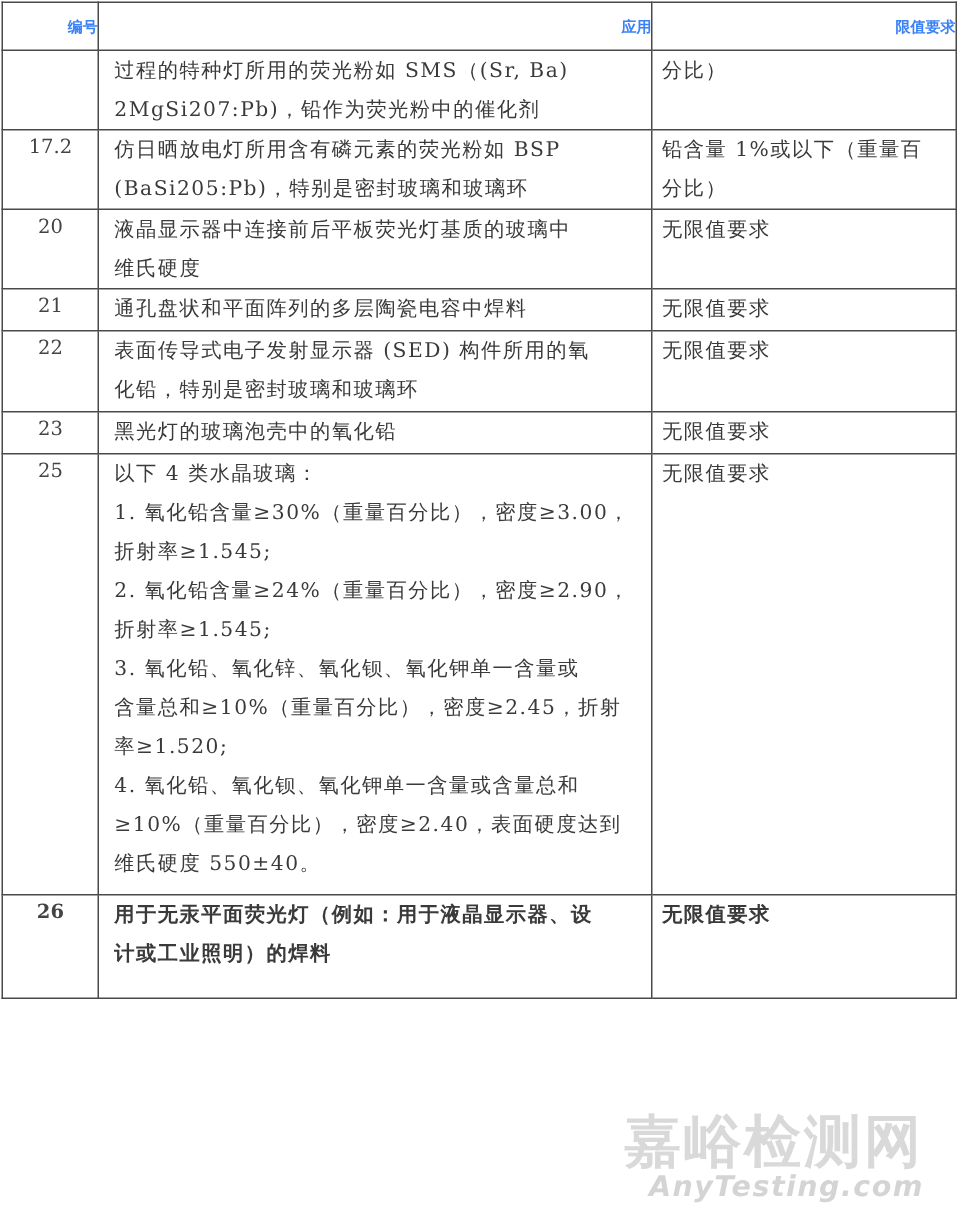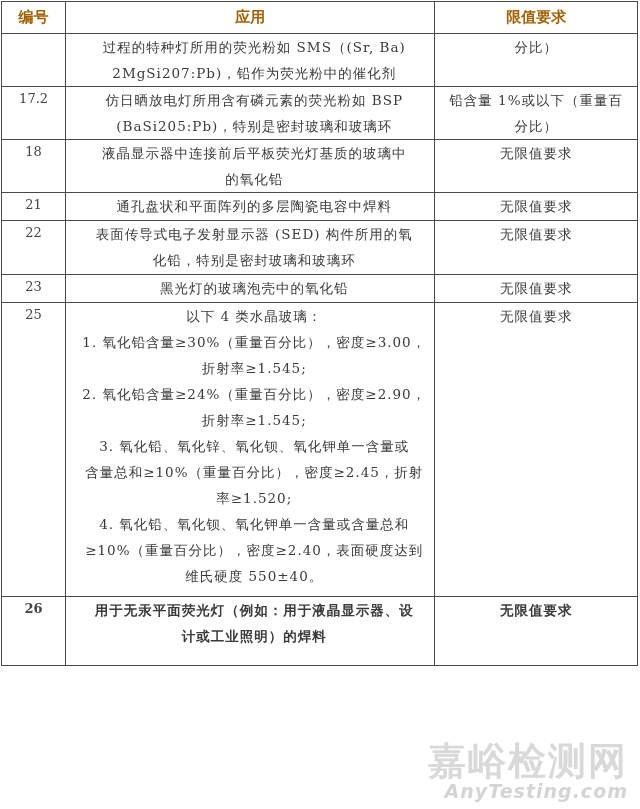--- a/index.html
+++ b/index.html
@@ -1,29 +1,29 @@
 <!DOCTYPE html>
 <html><head>
 <meta charset="utf-8">
 <style>
   html, body { margin:0; padding:0; background:#ffffff; }
   body { width:640px; height:809px; overflow:hidden; position:relative;
          font-family: "DejaVu Serif", "Liberation Serif", serif; color:#3a3a3a; }
   .tbl { position:absolute; left:1px; top:1px; width:637px; border-collapse:collapse; table-layout:fixed; }
   .tbl td, .tbl th { border:1.5px solid #4a4a4a; vertical-align:top; padding:0; }
   .tbl th { height:31px; font-family:"DejaVu Sans","Liberation Sans",sans-serif; font-weight:bold;
-            font-size:15px; color:#a16207; background:#ffffff; text-align:center; vertical-align:middle; }
+            font-size:10px; color:#3b82f6; background:#ffffff; text-align:right; vertical-align:middle; }
   .c-num { width:64px; }
   .c-app { width:368px; }
   .c-lim { width:202px; }
   td.num { text-align:center; font-size:13px; padding-top:4px; color:#444;margin-top:32px; }
   td.app { font-size:13.5px; line-height:26px; padding:0 2px 0 10px; letter-spacing:1px; text-align:justify; }
   td.lim { font-size:13.5px; line-height:26px; padding:0 6px 0 6px; letter-spacing:1px; }
-  .line { display:block; white-space:nowrap; overflow:hidden;text-align:center; }
-  .watermark { position:absolute; right:12px; bottom:8px; text-align:right; pointer-events:none; }
+  .line { display:block; white-space:nowrap; overflow:hidden; }
+  .watermark { position:absolute; right:24px; bottom:8px; text-align:right; pointer-events:none; }
   .wm-cn { font-family:"DejaVu Sans","Liberation Sans",sans-serif; font-size:38px; font-weight:bold;
            color:rgba(170,170,170,0.45); letter-spacing:2px; line-height:40px; }
   .wm-en { font-family:"DejaVu Sans","Liberation Sans",sans-serif; font-size:19px; font-style:italic; font-weight:bold;
            color:rgba(170,170,170,0.5); letter-spacing:1px; line-height:20px; }
 </style>
 </head>
 <body>
 
 <table class="tbl">
   <colgroup>
@@ -54,24 +54,24 @@
         <td class="app">
           <span class="line">仿日晒放电灯所用含有磷元素的荧光粉如 BSP</span>
           <span class="line">(BaSi205:Pb)，特别是密封玻璃和玻璃环</span>
         </td>
         <td class="lim">
           <span class="line">铅含量 1%或以下（重量百</span>
           <span class="line">分比）</span>
         </td>
       </tr>
       <tr style="height: 53px;">
-        <td class="num">18</td>
+        <td class="num">20</td>
         <td class="app">
           <span class="line">液晶显示器中连接前后平板荧光灯基质的玻璃中</span>
-          <span class="line">的氧化铅</span>
+          <span class="line">维氏硬度</span>
         </td>
         <td class="lim">
           <span class="line">无限值要求</span>
         </td>
       </tr>
       <tr style="height: 28px;">
         <td class="num">21</td>
         <td class="app">
           <span class="line">通孔盘状和平面阵列的多层陶瓷电容中焊料</span>
         </td>

